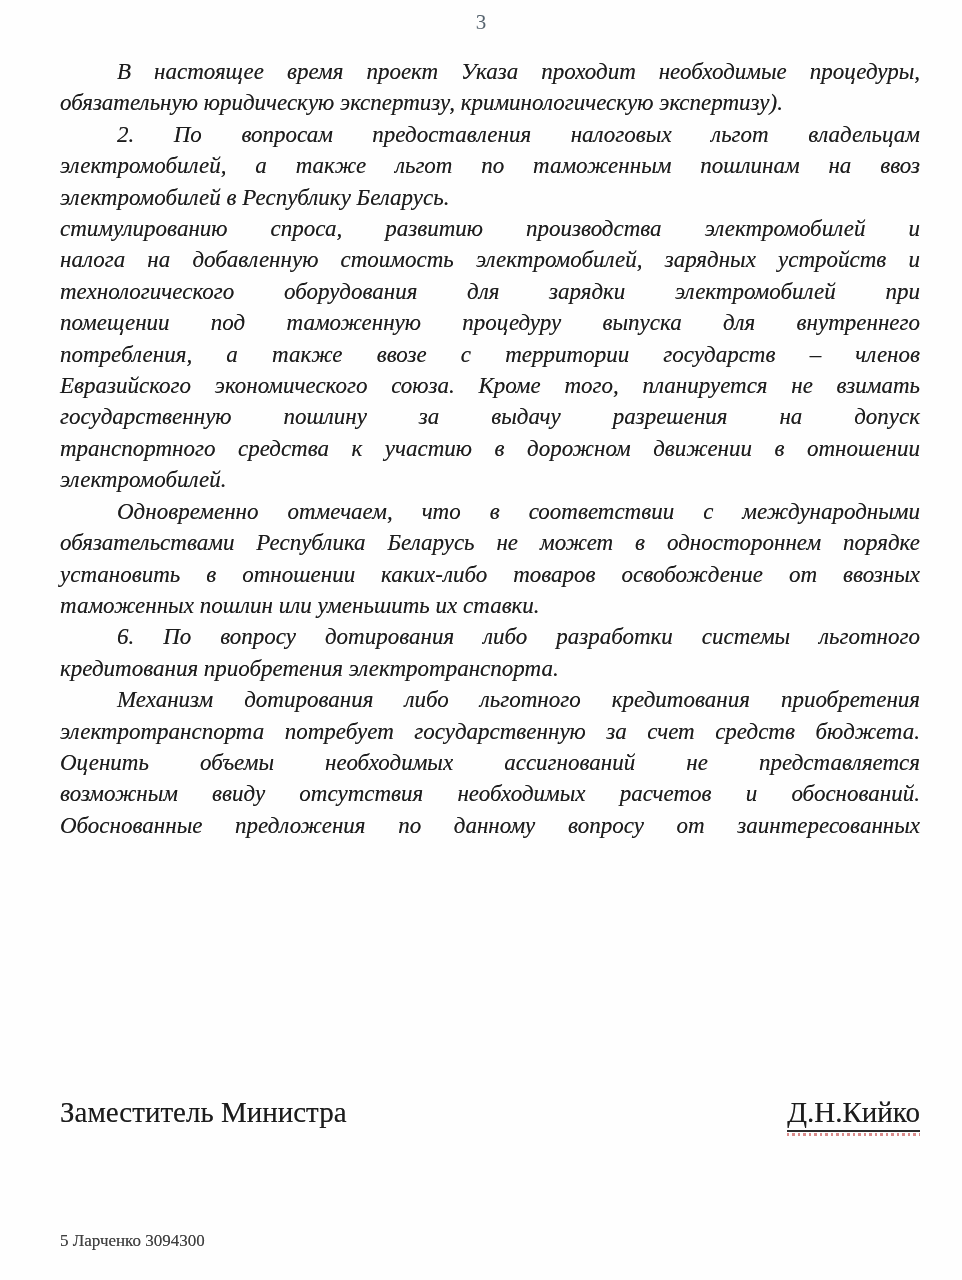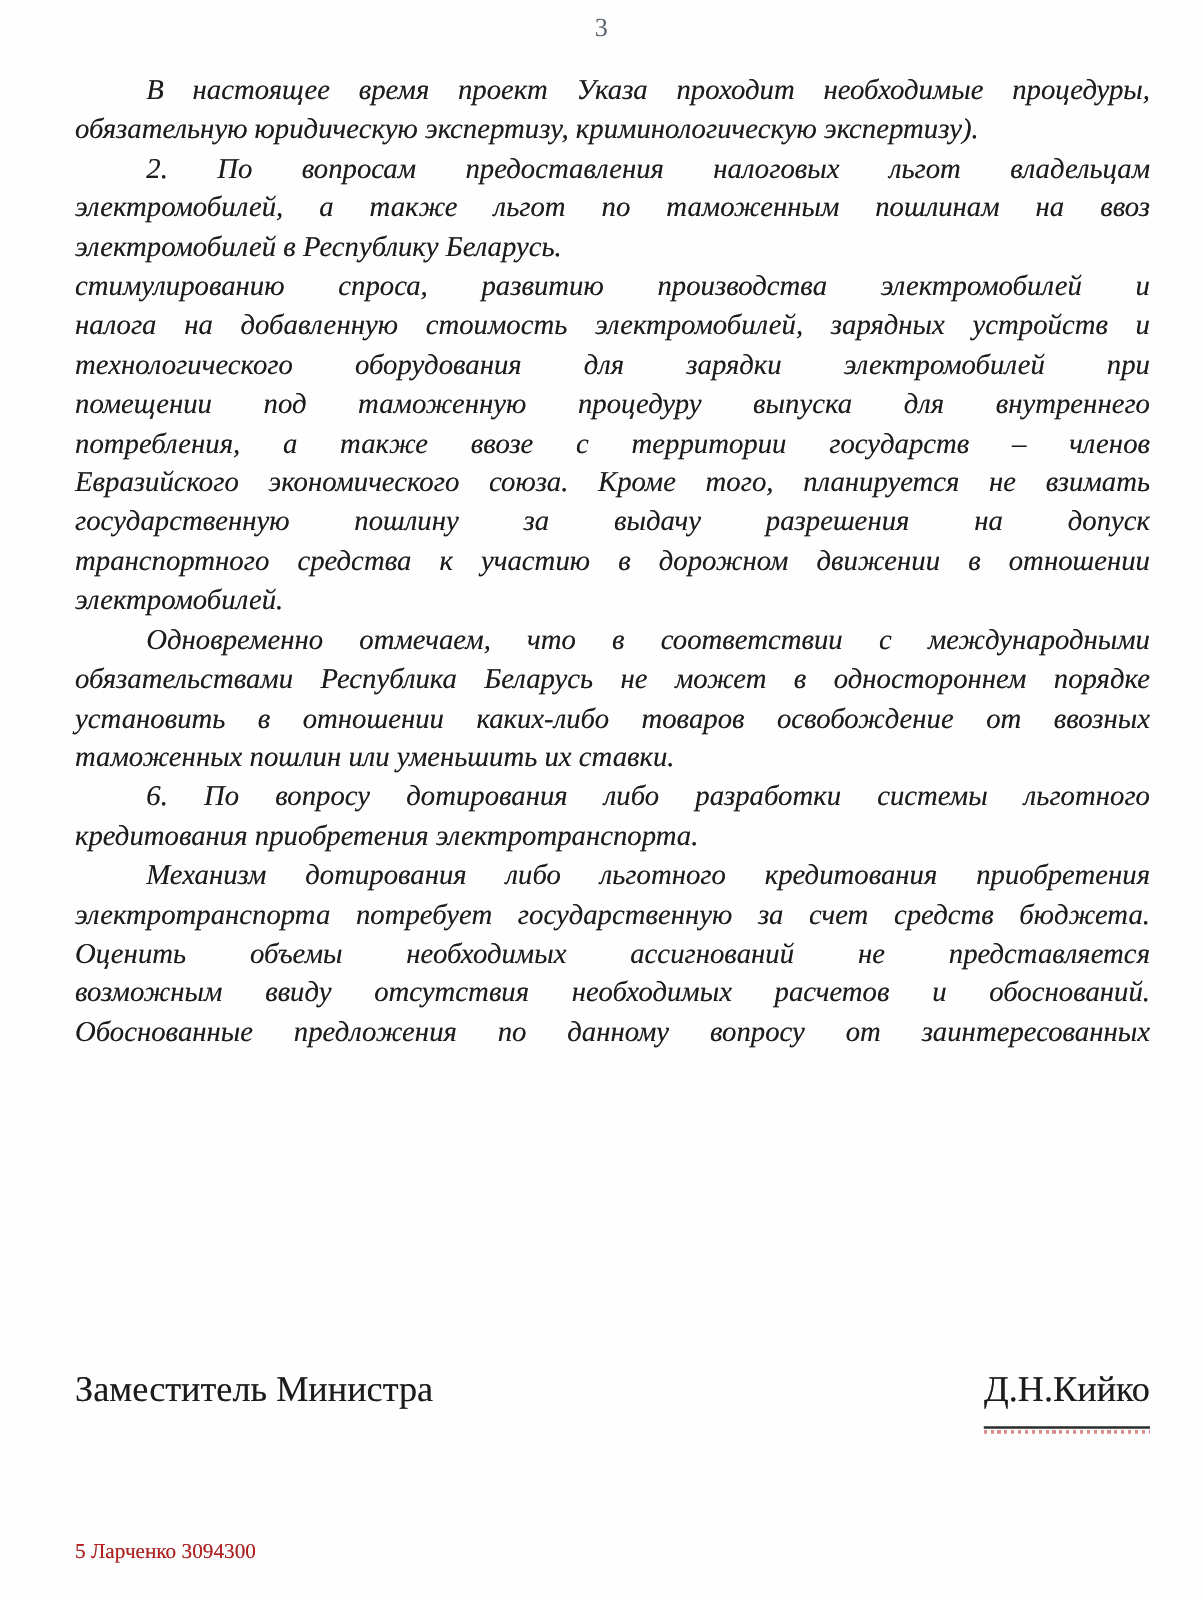--- a/index.html
+++ b/index.html
@@ -36,31 +36,31 @@
     position:absolute;top:1054px;left:60px;width:860px;
     display:flex;justify-content:space-between;align-items:flex-start;
     font-size:29px;color:var(--text-color);
     text-shadow:0 0 0.5px rgba(20,20,20,0.55);
     margin-top:42px;
   }
   .sig-name-wrap{display:inline-block;text-align:right;}
   .sig-name{
     display:inline-block;
     border-bottom:2px solid var(--underline-color);
-    padding-bottom:12px;
+    padding-bottom:1px;
   }
   .squiggle{
     height:3px;margin-top:1px;
     background:repeating-linear-gradient(90deg,
       var(--squiggle-color) 0px, var(--squiggle-color) 2.5px,
       transparent 2.5px, transparent 5.5px);
   }
   .footer-note{
     position:absolute;top:1231px;left:60px;
-    font-size:17px;color:#b91c1c;
+    font-size:17px;color:#404040;
     text-shadow:0 0 0.4px rgba(20,20,20,0.5);
     font-family:Liberation Serif, serif;
   }
 </style>
 </head>
 <body>
 
 <div class="page">
 
   <div class="page-number">3</div>

